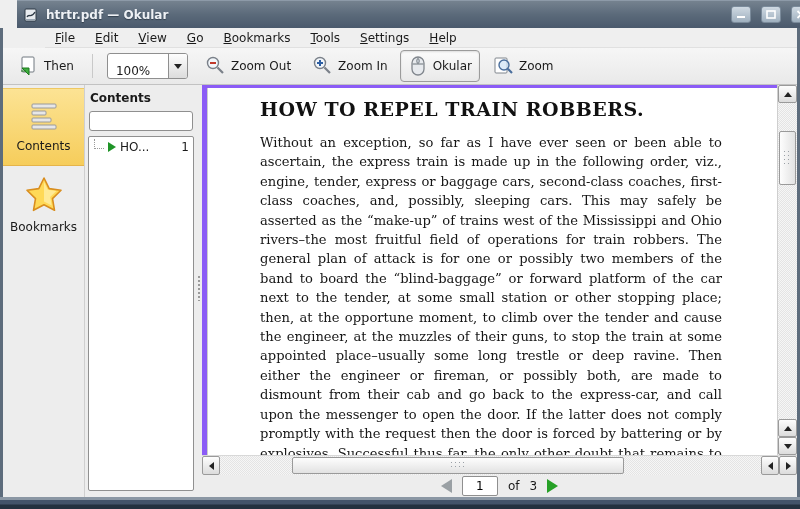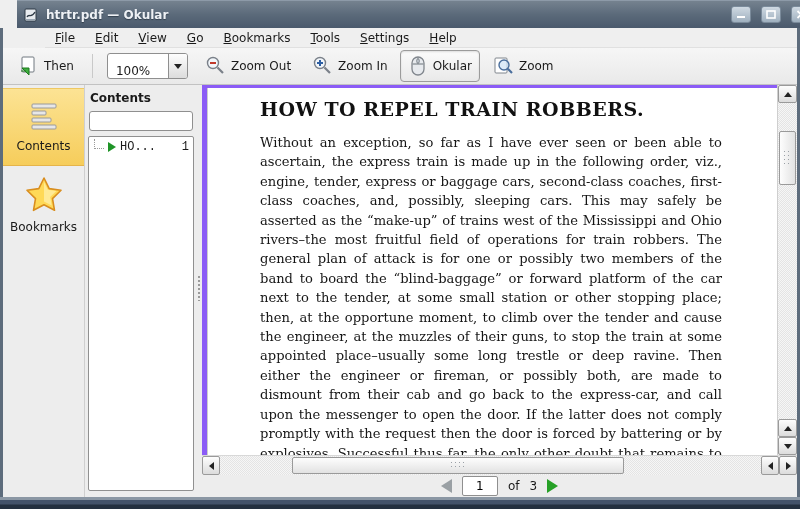--- a/index.html
+++ b/index.html
@@ -48,21 +48,21 @@
   .side-item{display:flex;flex-direction:column;align-items:center;gap:6px;padding:10px 2px 12px 2px;}
   .side-item .cap{font-size:12px;}
   .side-item.selected{background:linear-gradient(#fce headline,#f7cf5e);}
   .side-item.selected{background:linear-gradient(#fce394,#f6cd5b);border-top:1px solid #eec863;border-bottom:1px solid #e5b44a;}
   
   .cpanel{width:112px;background:#ededed;box-sizing:border-box;padding:4px 3px 6px 3px;display:flex;flex-direction:column;}
   .cpanel .hdr{font-weight:bold;padding:2px 2px 6px 2px;}
   .csearch{height:18px;border:1px solid #8f8f8f;border-radius:3px;background:#fff;margin:0 1px 5px 1px;
     font:inherit;padding:0 4px;outline:none;}
   .clist{flex:1;background:#fff;border:1px solid #909090;border-radius:2px;overflow:hidden;}
-  .crow{display:flex;align-items:center;height:20px;padding:0 4px 0 5px;gap:4px;font-family:Liberation Mono, monospace;}
+  .crow{display:flex;align-items:center;height:20px;padding:0 4px 0 5px;gap:4px;}
   .branch{width:9px;height:9px;border-left:1px dotted #9a9a9a;border-bottom:1px dotted #9a9a9a;margin-top:-6px;}
   .tri-green{width:0;height:0;border-top:5px solid transparent;border-bottom:5px solid transparent;border-left:8px solid #1f9427;}
   .crow .t{flex:1;}
   .crow .pg{text-align:right;}
   
   .splitter{width:5px;background:#ededed;position:relative;}
   .splitter .grip{position:absolute;left:1px;top:46%;width:3px;height:26px;
     background-image:radial-gradient(circle 1px at 1px 2px,#9a9a9a 99%,transparent 100%);background-size:3px 4px;}
   
   .rightcol{flex:1;display:flex;flex-direction:column;}

